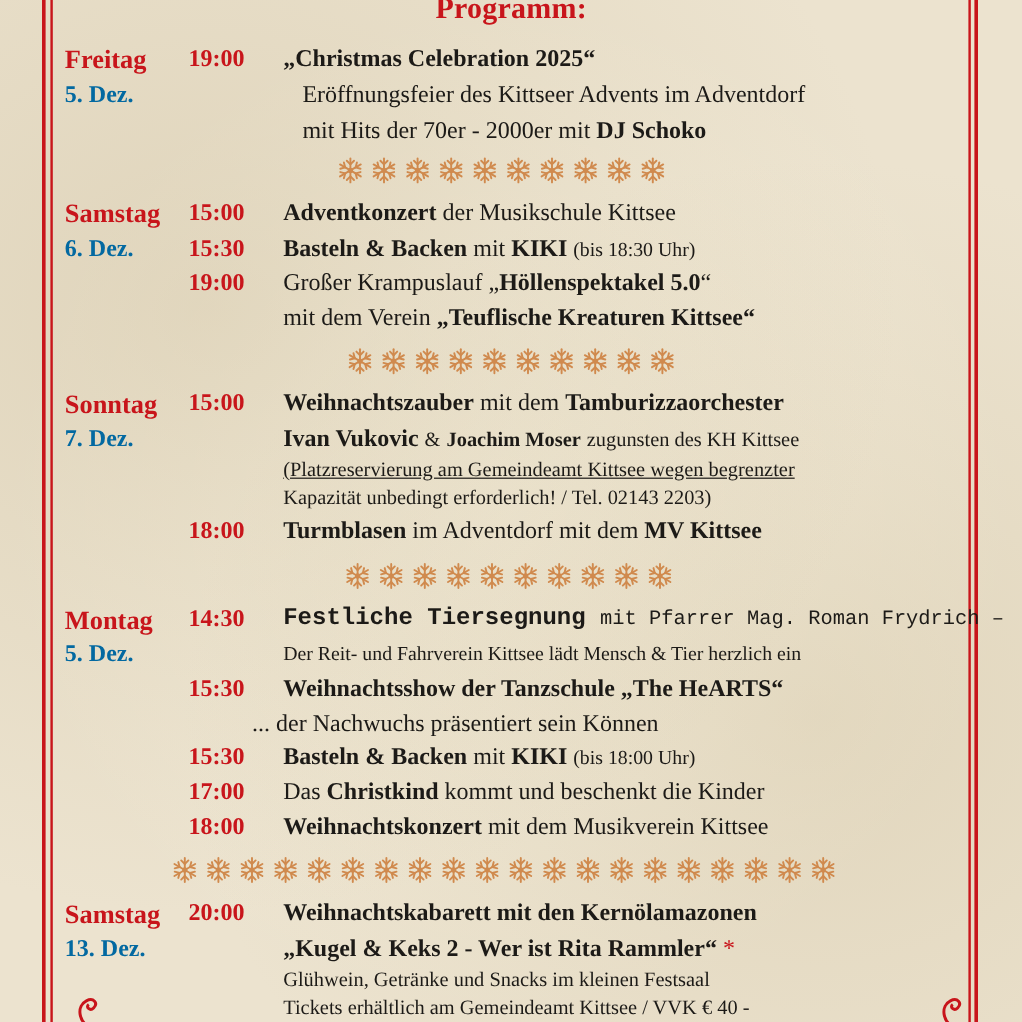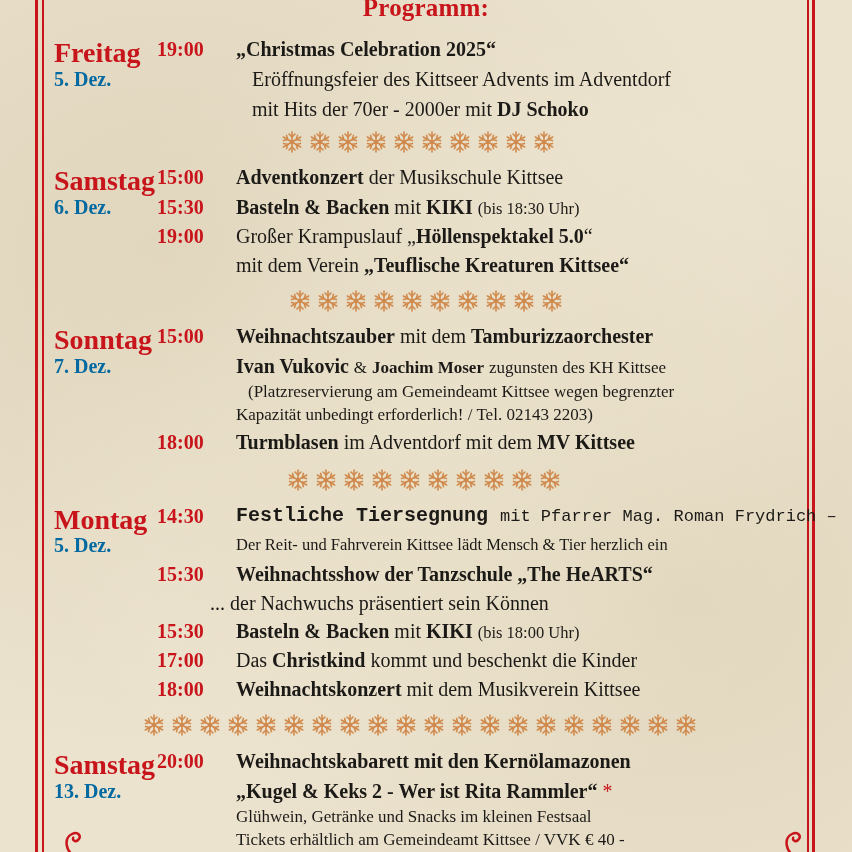--- a/index.html
+++ b/index.html
@@ -22,21 +22,21 @@
   .curl-l { left:58px; }
   .curl-r { left:778px; }
 
   .title {
     position:absolute; top:-6px; left:0; width:852px; text-align:center;
     font-family:"Liberation Serif", serif; font-weight:bold; color:#c8151b;
     font-size:25px; letter-spacing:0.2px;
   }
 
   .line { position:absolute; white-space:nowrap; font-family:"Liberation Serif", serif; line-height:1; }
-  .day { color:#c8151b; font-weight:bold; font-size:28px; }
+  .day { color:#c8151b; font-weight:bold; font-size:22px; }
   .date { color:#0369a1; font-weight:bold; font-size:20px; }
   .time { color:#c8151b; font-weight:bold; font-size:20px; }
   .txt { font-size:20px; color:#1c1a17; }
   .txt b { font-weight:bold; }
   .sm { font-size:17px; }
   .xs { font-size:16.5px; }
 
   .flakes { position:absolute; display:flex; gap:4px; }
   .flake { width:24px; height:24px; }
   .flake svg { width:24px; height:24px; display:block; }
@@ -639,21 +639,21 @@
         <circle r="2.2" fill="#d08a4e"></circle>
       </svg>
     </span>
   </div>
 
 <div class="line day" style="left:54px;top:326px;">Sonntag</div>
 <div class="line time" style="left:157px;top:326px;">15:00</div>
 <div class="line txt" style="left:236px;top:326px;"><b>Weihnachtszauber</b> <span>mit dem</span> <b>Tamburizzaorchester</b></div>
 <div class="line date" style="left:54px;top:356px;">7. Dez.</div>
 <div class="line txt" style="left:236px;top:356px;"><b>Ivan Vukovic</b> <span class="sm">&amp;</span> <b class="sm">Joachim Moser</b> <span class="sm">zugunsten des KH Kittsee</span></div>
-<div class="line txt sm" style="left:248px;top:383px;">(Platzreservierung am Gemeindeamt Kittsee wegen begrenzter</div>
+<div class="line txt sm" style="left:236px;top:383px;text-decoration:underline;">(Platzreservierung am Gemeindeamt Kittsee wegen begrenzter</div>
 <div class="line txt sm" style="left:236px;top:406px;">Kapazität unbedingt erforderlich! / Tel. 02143 2203)</div>
 <div class="line time" style="left:157px;top:432px;">18:00</div>
 <div class="line txt" style="left:236px;top:432px;"><b>Turmblasen</b> <span>im Adventdorf mit dem</span> <b>MV Kittsee</b></div>
 
 <div class="flakes" style="left:286px;top:468px;">
     <span class="flake">
       <svg viewBox="-12 -12 24 24">
         <g stroke="#d08a4e" stroke-width="1.6" fill="none" stroke-linecap="round">
 <g transform="rotate(0)">
             <line x1="0" y1="-10" x2="0" y2="10"></line>

